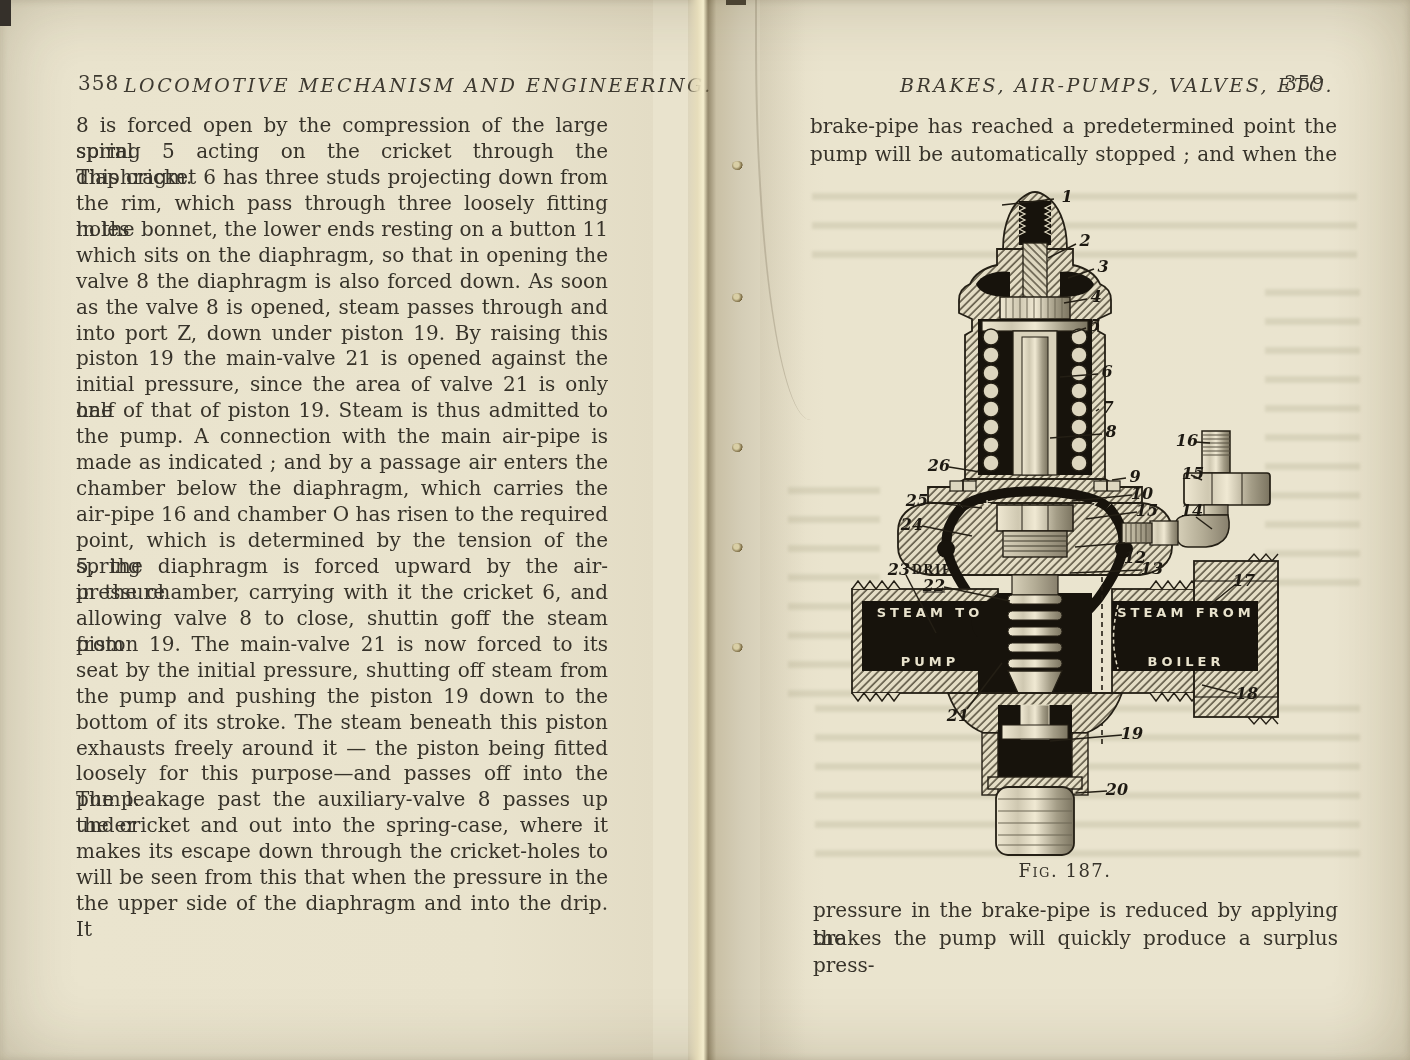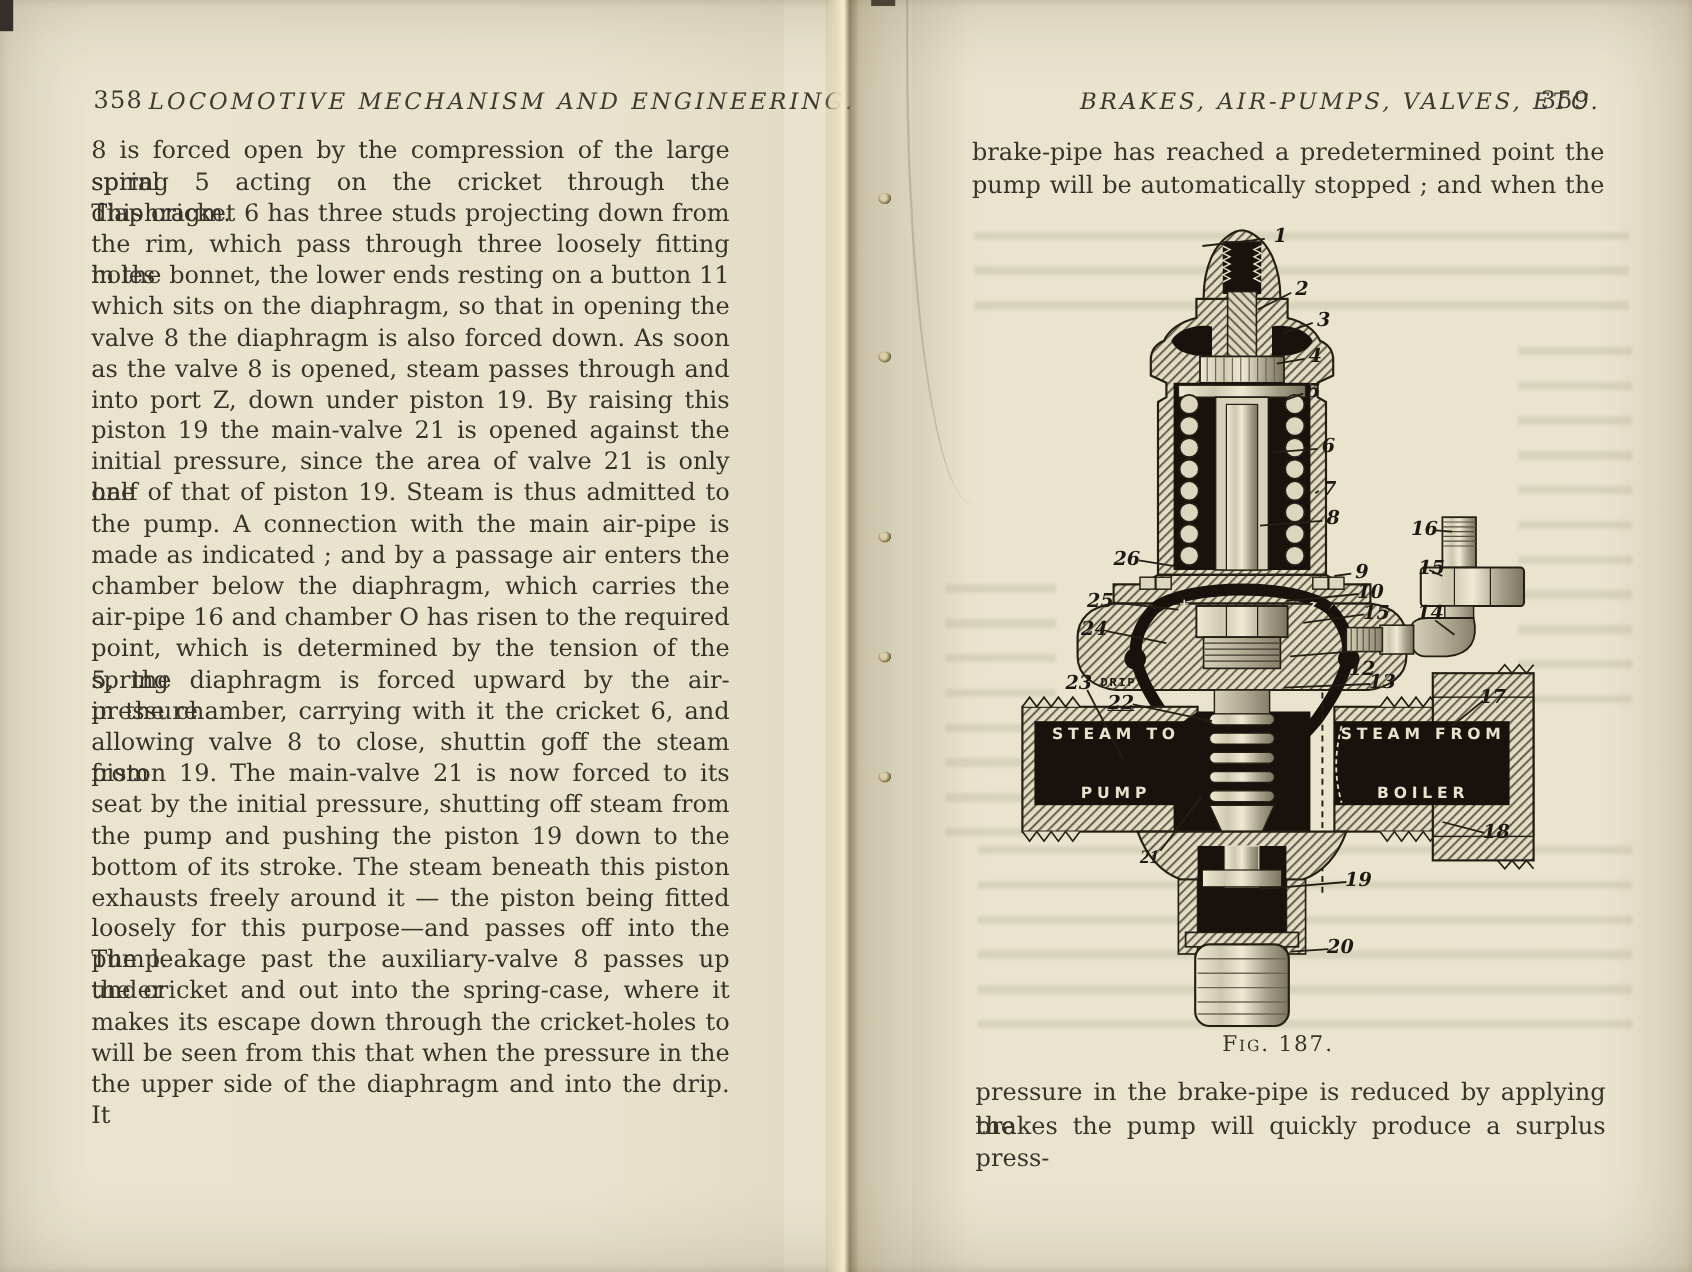--- a/index.html
+++ b/index.html
@@ -37,22 +37,22 @@
   .para2 .line{height:27.5px;line-height:27.5px;}
   
   .ghost{position:absolute;z-index:1;pointer-events:none;filter:blur(1.4px);opacity:.5;
         background:repeating-linear-gradient(to bottom, rgba(0,0,0,0) 0 17px,
                    rgba(143,140,106,.38) 17px 24px, rgba(0,0,0,0) 24px 29px);}
   
   .figure-wrap{position:absolute;left:90px;top:185px;width:430px;height:676px;z-index:3;}
   .figure-wrap svg{position:absolute;left:0;top:0;}
   .callout{position:absolute;transform:translate(-50%,-50%);font-style:italic;font-weight:700;
         font-size:16px;color:#1d1912;font-family:"DejaVu Serif",serif;z-index:4;}
-  .callout.drip{font-style:normal;font-family:Liberation Mono, monospace;
-        font-size:10px;font-weight:700;letter-spacing:1.5px;}
+  .callout.drip{font-style:normal;font-family:Liberation Serif, serif;
+        font-size:14px;font-weight:700;letter-spacing:1.5px;}
   .callout.mark{font-size:11px;font-weight:700;color:#e8e2cc;z-index:5;}
   .banner{position:absolute;z-index:4;display:flex;flex-direction:column;justify-content:center;
         align-items:center;color:#e8e2cc;font-family:"DejaVu Sans","Liberation Sans",sans-serif;
         font-weight:700;font-size:13px;letter-spacing:4px;line-height:21px;white-space:nowrap;gap:28px;}
   .fig-caption{position:absolute;left:90px;top:860px;width:430px;text-align:center;z-index:3;
         font-variant:small-caps;font-size:18px;letter-spacing:1.5px;color:#37332a;}
 </style>
 </head>
 <body>
 
@@ -335,21 +335,21 @@
           <span class="callout" style="left: 297px; top: 325px;">15</span>
           <span class="callout" style="left: 285px; top: 372px;">12</span>
           <span class="callout" style="left: 302px; top: 383px;">13</span>
           <span class="callout" style="left: 342px; top: 325px;">14</span>
           <span class="callout" style="left: 343px; top: 288px;">15</span>
           <span class="callout" style="left: 337px; top: 255px;">16</span>
           <span class="callout" style="left: 394px; top: 395px;">17</span>
           <span class="callout" style="left: 397px; top: 508px;">18</span>
           <span class="callout" style="left: 282px; top: 548px;">19</span>
           <span class="callout" style="left: 267px; top: 604px;">20</span>
-          <span class="callout" style="left: 108px; top: 530px; font-family: Liberation Serif, serif;">21</span>
+          <span class="callout" style="left: 108px; top: 530px;">21</span>
           <span class="callout" style="left: 84px; top: 400px; text-decoration: underline;">22</span>
           <span class="callout" style="left: 49px; top: 384px;">23</span>
           <span class="callout" style="left: 62px; top: 339px;">24</span>
           <span class="callout" style="left: 67px; top: 315px;">25</span>
           <span class="callout" style="left: 89px; top: 280px;">26</span>
           <span class="callout drip" style="left: 82px; top: 385px;">DRIP</span>
           <span class="callout mark" style="left: 137px; top: 318px;">+</span>
           <span class="callout mark" style="left: 140px; top: 393px;">x</span>
           <span class="callout mark" style="left: 244px; top: 319px;">z</span>
         </div>

